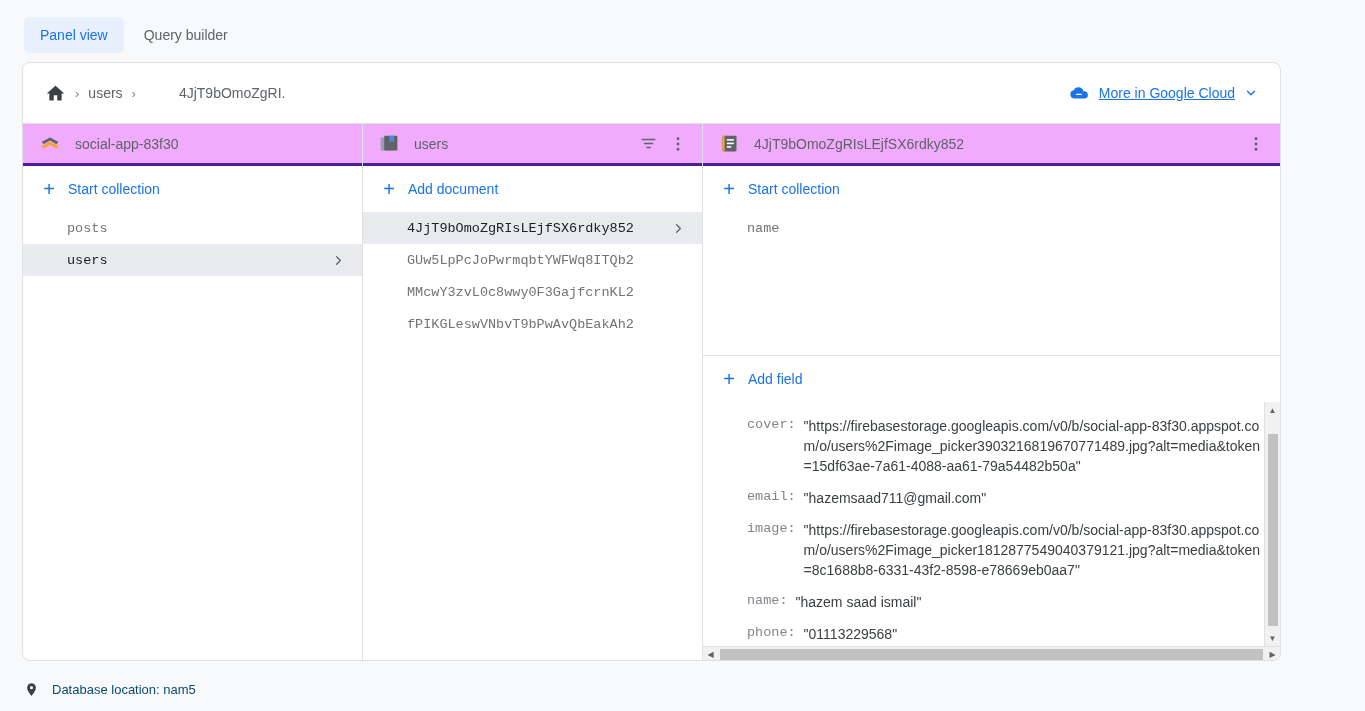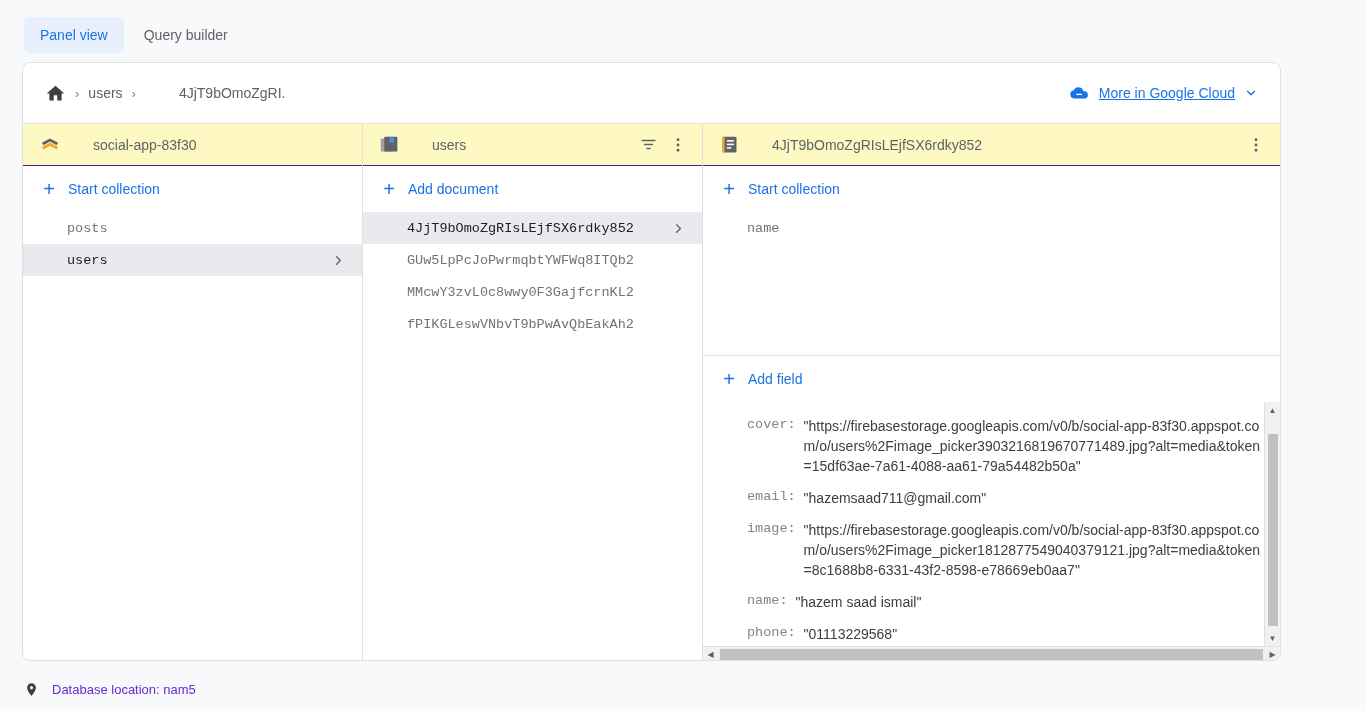--- a/index.html
+++ b/index.html
@@ -80,23 +80,23 @@
   .col { position: relative; height: 100%; }
   .col-1 { width: 340px; border-right: 1px solid #e0e0e0; }
   .col-2 { width: 340px; border-right: 1px solid #e0e0e0; }
   .col-3 { width: 577px; display: flex; flex-direction: column; }
 
   .col-head {
     height: 42px;
     display: flex;
     align-items: center;
     padding: 0 14px 0 16px;
-    background: #fef9c3;
-    border-bottom: 1px solid #4c1d95;
-    gap: 32px;
+    background: #f0abfc;
+    border-bottom: 3px solid #4c1d95;
+    gap: 14px;
   }
   .col-head .title {
     font-size: 14px;
     color: #5f6368;
     flex: 1;
     overflow: hidden;
     text-overflow: ellipsis;
     white-space: nowrap;
   }
   .head-actions { display: flex; align-items: center; gap: 10px; }
@@ -236,21 +236,21 @@
 
   
   .footer {
     position: absolute;
     left: 0; top: 668px;
     width: 100%; height: 43px;
     display: flex; align-items: center;
     gap: 13px;
     padding-left: 24px;
     font-size: 13px;
-    color: #6d28d9;
+    color: #0c4a6e;
   }
 
   svg { display: block; }
 </style>
 </head>
 <body>
 
 <div class="page">
 
   <div class="viewtabs">

